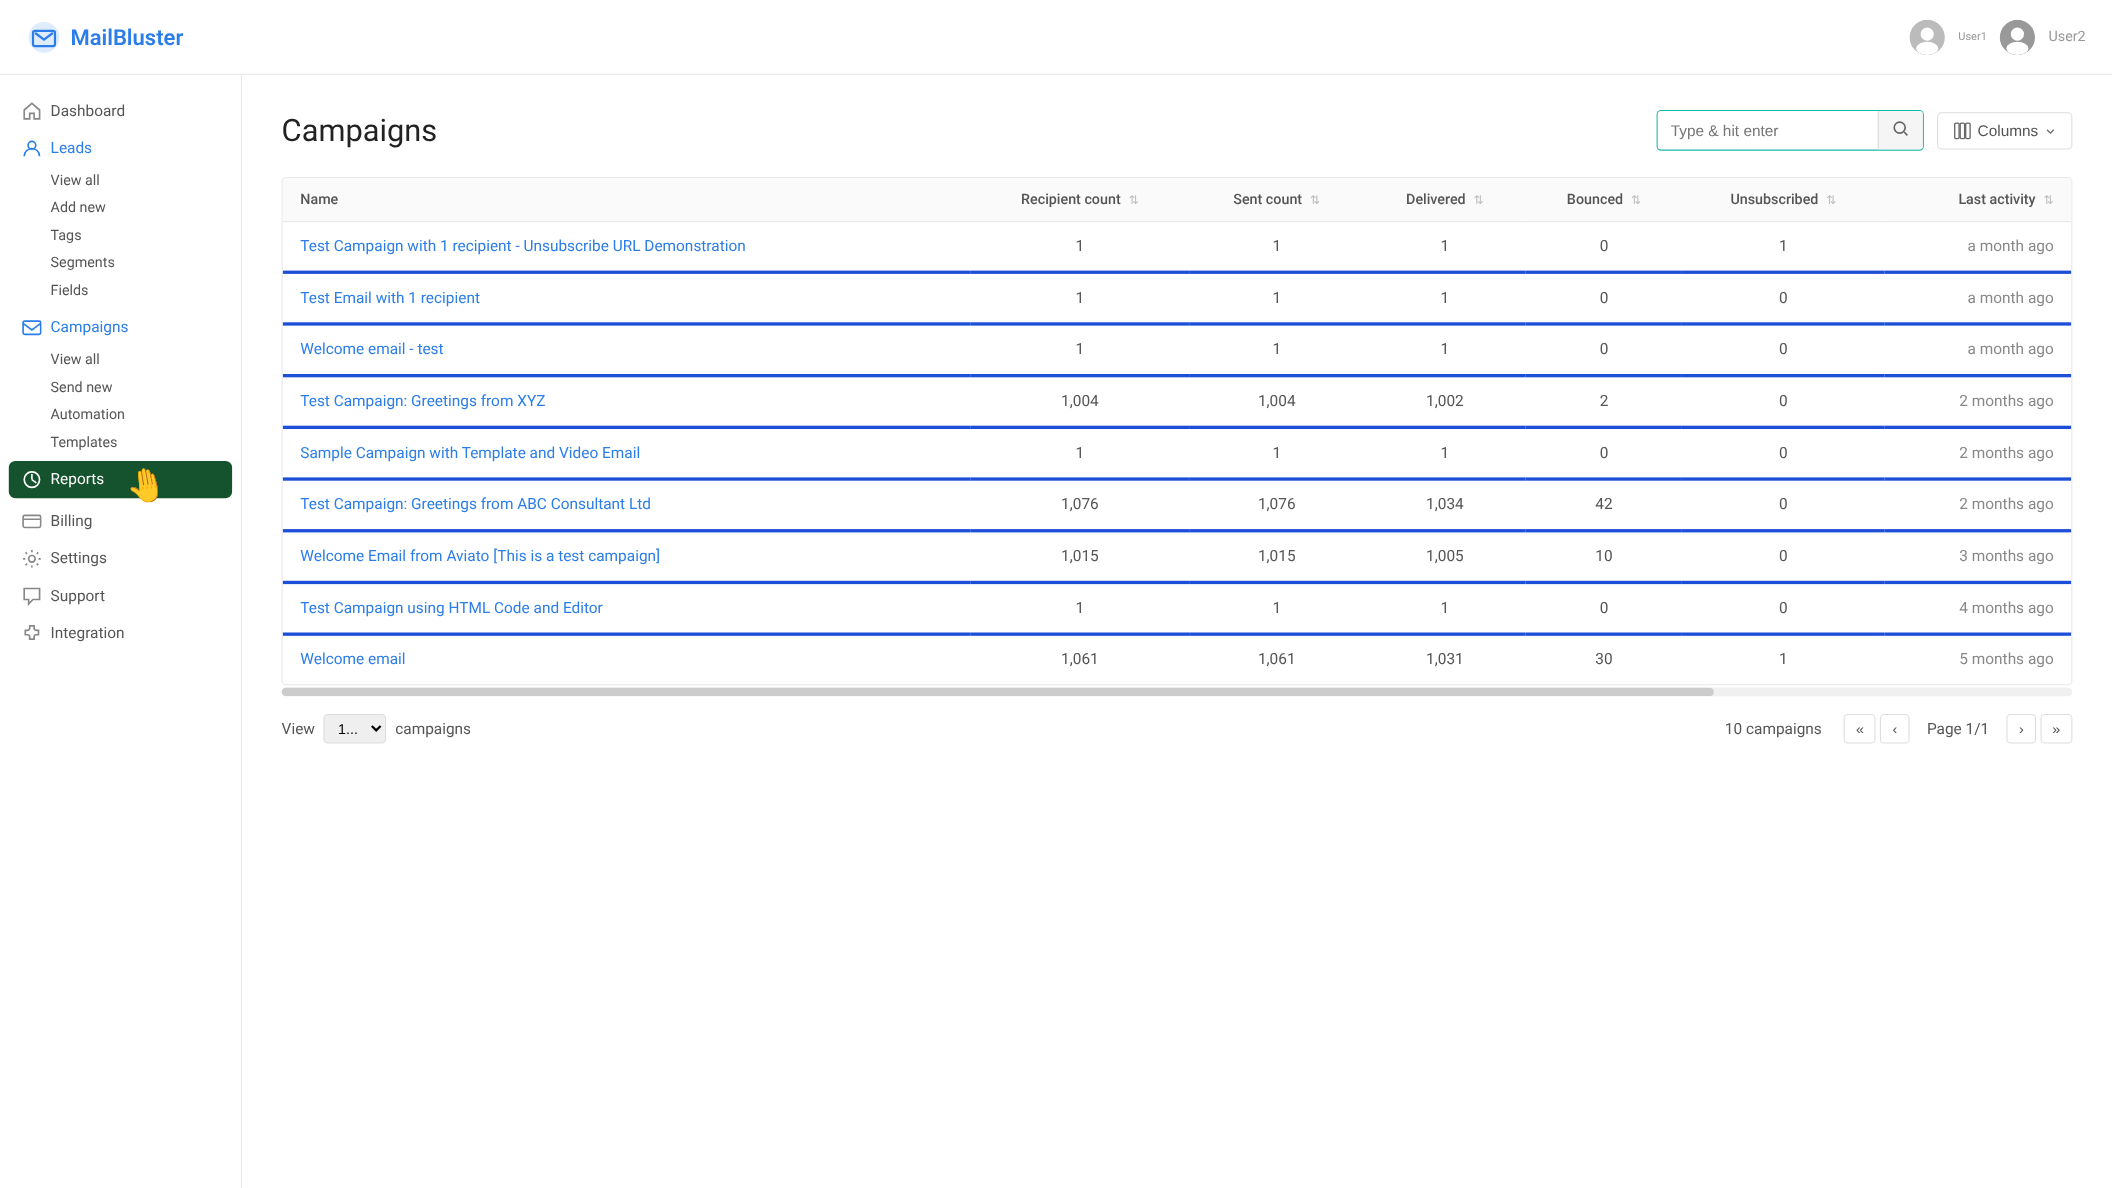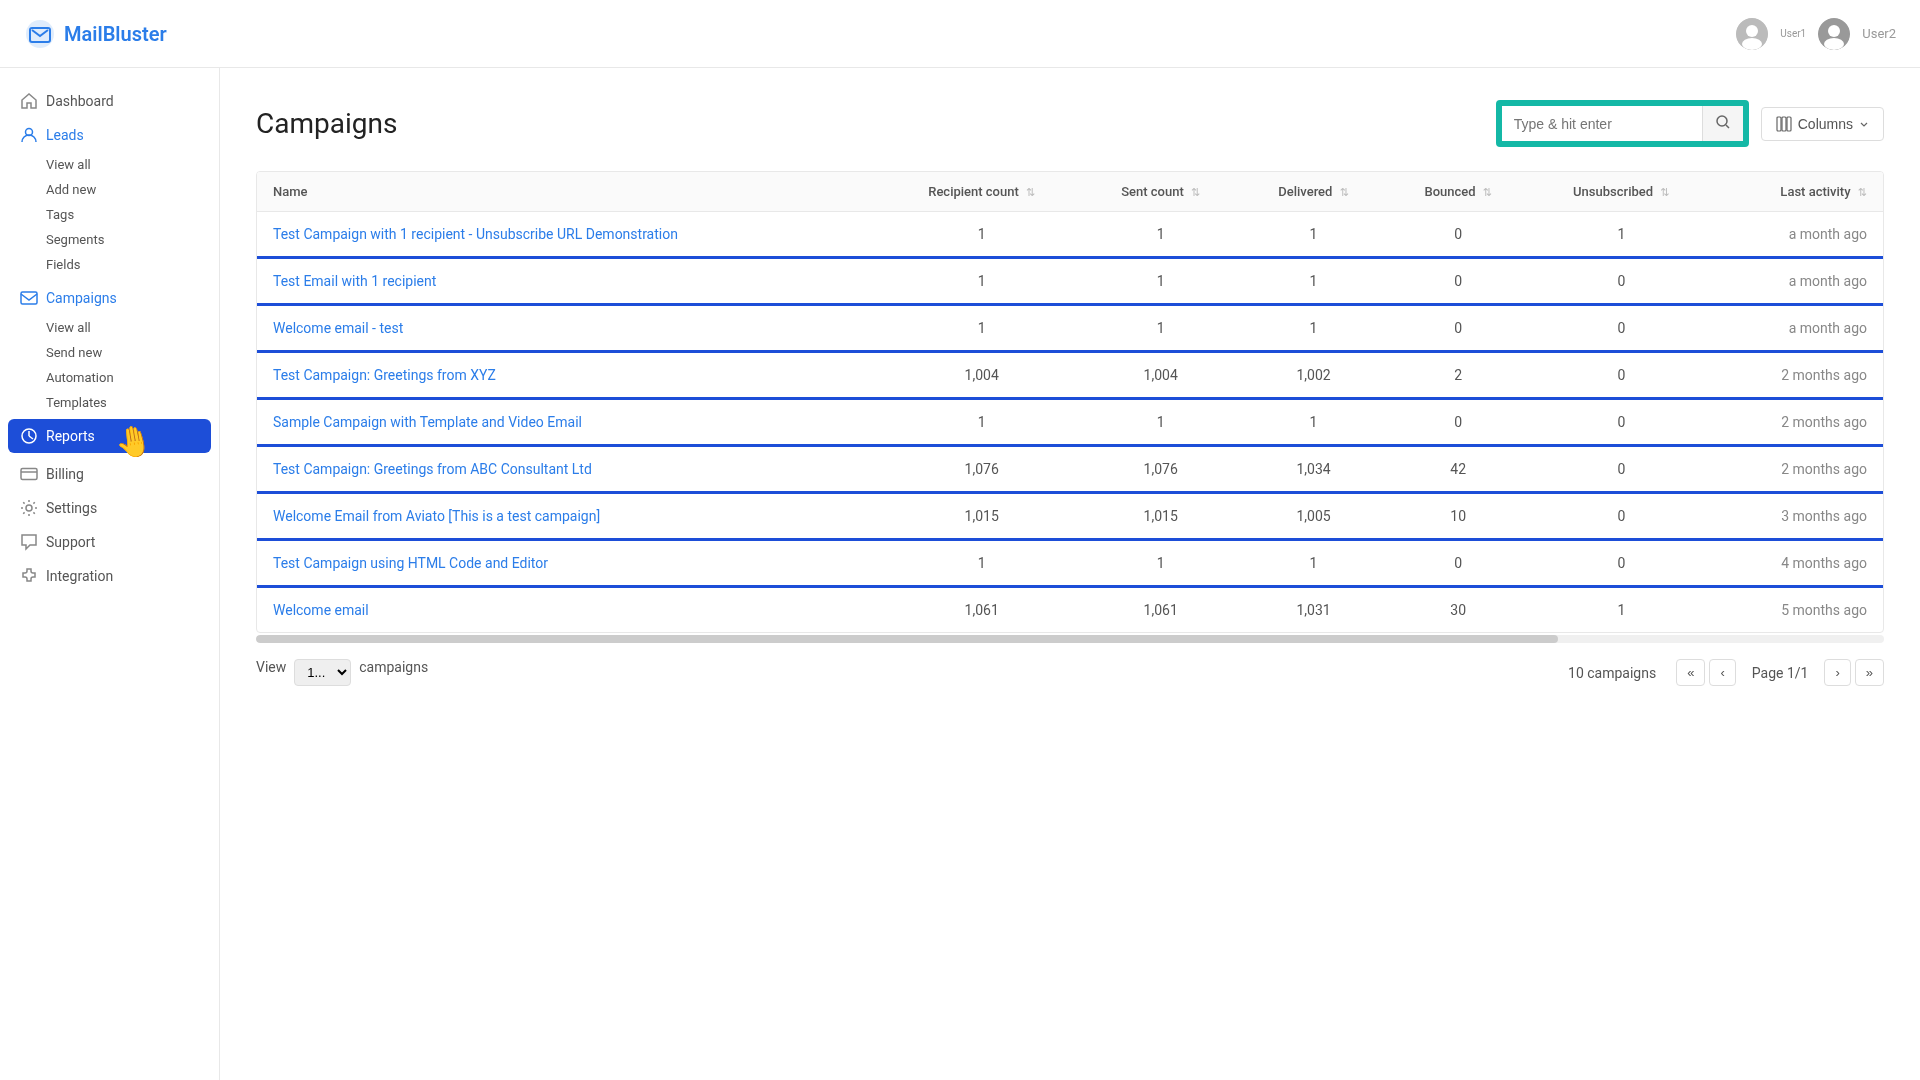--- a/index.html
+++ b/index.html
@@ -24,41 +24,41 @@
     .sidebar-nav-item.highlighted { background: #ff8c00; color: #fff; border-radius: 6px; margin: 0 8px; padding: 8px 12px; }
     .sidebar-nav-item .nav-icon { width: 18px; height: 18px; flex-shrink: 0; }
     .sidebar-sub-item { padding: 5px 20px 5px 46px; cursor: pointer; color: #555; font-size: 13px; }
     .nav-section { margin-bottom: 4px; }
 
     
     .content { flex: 1; padding: 32px 36px; overflow: auto; }
     .page-header { display: flex; align-items: center; justify-content: space-between; margin-bottom: 24px; }
     .page-title { font-size: 28px; font-weight: 400; color: #222; }
     .header-actions { display: flex; align-items: center; gap: 12px; }
-    .search-box { display: flex; align-items: center; border: 6px solid #14b8a6; border-radius: 4px; overflow: hidden; background: #fff; }
+    .search-box { display: flex; align-items: center; border: 1px solid #14b8a6; border-radius: 4px; overflow: hidden; background: #fff; }
     .search-input { border: none; outline: none; padding: 8px 12px; font-size: 14px; width: 200px; color: #999; }
     .search-btn { background: #f5f5f5; border: none; border-left: 1px solid #ddd; padding: 8px 12px; cursor: pointer; color: #555; }
     .columns-btn { display: flex; align-items: center; gap: 6px; border: 1px solid #ddd; border-radius: 4px; padding: 8px 14px; cursor: pointer; background: #fff; color: #555; font-size: 14px; }
 
     
     .table-container { border: 1px solid #e8e8e8; border-radius: 4px; overflow: hidden; }
     table { width: 100%; border-collapse: collapse; }
     thead tr { background: #fafafa; }
     thead th { padding: 12px 16px; text-align: left; font-weight: 500; color: #555; font-size: 13px; border-bottom: 1px solid #e8e8e8; white-space: nowrap; }
     thead th .sort-icon { margin-left: 4px; color: #bbb; font-size: 11px; }
     tbody tr { border-bottom: 3px solid #1d4ed8; }
     tbody tr:last-child { border-bottom: none; }
     tbody td { padding: 14px 16px; color: #555; font-size: 14px; text-align: left; }
     tbody td.name-cell a { color: #2b7de9; text-decoration: none; }
     tbody td.num-cell { text-align: center; }
     tbody td.date-cell { text-align: right; white-space: nowrap; color: #888; }
 
     
     .pagination-bar { display: flex; align-items: center; justify-content: space-between; margin-top: 16px; color: #555; font-size: 14px; }
-    .pagination-left { display: flex; align-items: flex-start; gap: 8px; }
+    .pagination-left { display: flex; align-items: center; gap: 8px; }
     .view-select { border: 1px solid #ddd; border-radius: 4px; padding: 4px 8px; font-size: 13px; }
     .pagination-right { display: flex; align-items: center; gap: 4px; }
     .page-info { padding: 0 12px; color: #555; }
     .page-btn { border: 1px solid #ddd; background: #fff; border-radius: 4px; padding: 5px 10px; cursor: pointer; color: #555; font-size: 13px; }
     .page-btn:disabled { color: #ccc; cursor: not-allowed; }
 
     
     .h-scroll-bar { height: 8px; background: #f0f0f0; margin-top: 2px; border-radius: 4px; overflow: hidden; }
     .h-scroll-thumb { height: 100%; width: 80%; background: #ccc; border-radius: 4px; }
   </style>
@@ -131,21 +131,21 @@
           </svg>
           <span style="color:#2b7de9;">Campaigns</span>
         </div>
         <div class="sidebar-sub-item">View all</div>
         <div class="sidebar-sub-item">Send new</div>
         <div class="sidebar-sub-item">Automation</div>
         <div class="sidebar-sub-item">Templates</div>
       </div>
 
       <div style="position:relative;">
-        <div class="sidebar-nav-item highlighted" style="background:#1d4ed8; color:#fff; border-radius:6px; margin:0 8px; padding:8px 12px; display:flex; align-items:center; gap:8px;">
+        <div class="sidebar-nav-item highlighted" style="background:#14532d; color:#fff; border-radius:6px; margin:0 8px; padding:8px 12px; display:flex; align-items:center; gap:8px;">
           <svg class="nav-icon" viewBox="0 0 18 18" fill="none">
             <circle cx="9" cy="9" r="7" stroke="#fff" stroke-width="1.5"></circle>
             <path d="M9 9L9 4" stroke="#fff" stroke-width="1.5"></path>
             <path d="M9 9L13 12" stroke="#fff" stroke-width="1.5"></path>
           </svg>
           <span>Reports</span>
         </div>
 
         <div style="position:absolute; left:115px; top:5px; font-size:30px; pointer-events:none; z-index:20; transform: rotate(-10deg);">🤚</div>
       </div>

